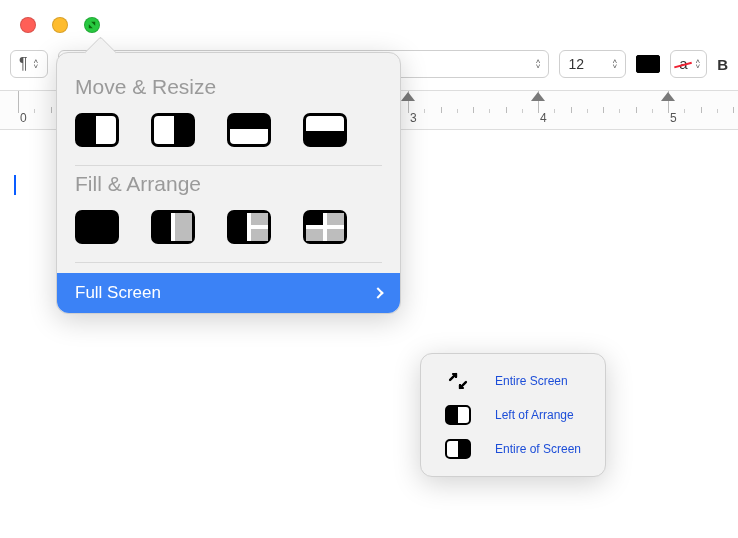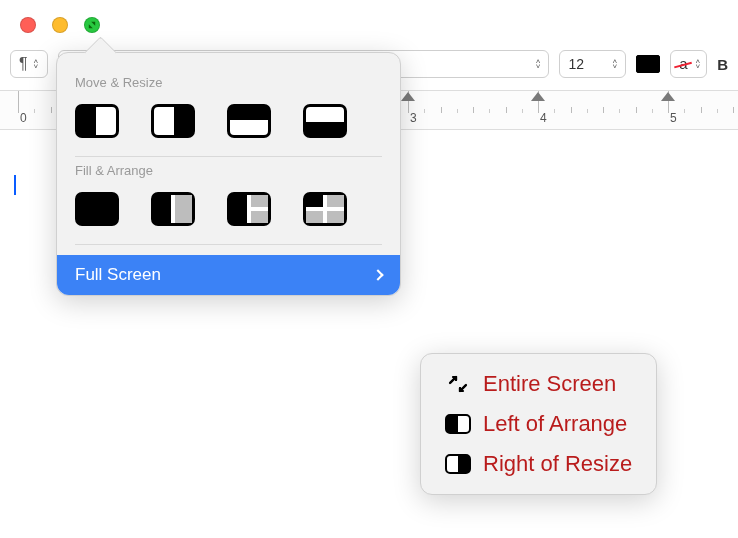--- a/index.html
+++ b/index.html
@@ -26,30 +26,30 @@
 .major .lbl{position:absolute;top:20px;left:2px;font-size:12px;color:#555;}
 .tri{position:absolute;top:1px;width:0;height:0;border-left:7px solid transparent;border-right:7px solid transparent;border-bottom:9px solid #7a7a7a;}
 .tick{position:absolute;top:16px;width:1px;height:6px;background:#bbb;}
 .tick.q{height:4px;top:18px;background:#ccc;}
 .tick.maj{height:22px;top:0;}
 
 .cursor-caret{position:absolute;left:14px;top:175px;width:2px;height:20px;background:#0a5cff;}
 
 .popover{position:absolute;left:56px;top:52px;width:345px;background:#f2f2f2;border:1px solid #d0d0d0;border-radius:12px;box-shadow:0 6px 28px rgba(0,0,0,.18);padding:16px 16px 0 16px;}
 .popover::before{content:"";position:absolute;top:-12px;left:32px;width:22px;height:22px;background:#f2f2f2;border-left:1px solid #d0d0d0;border-top:1px solid #d0d0d0;transform:rotate(45deg);border-radius:3px 0 0 0;}
-.sect-title{font-size:13px;color:#9a9a9a;font-weight:500;margin:6px 0 10px 2px;}
+.sect-title{font-size:21px;color:#9a9a9a;font-weight:500;margin:6px 0 10px 2px;}
 .icon-row{display:flex;gap:32px;padding:4px 2px 18px 2px;}
 .wic{width:44px;height:34px;border:3px solid #000;border-radius:7px;position:relative;background:#fff;cursor:pointer;}
 .wic .fill{position:absolute;background:#000;}
 .divider{border:none;border-top:1px solid #d9d9d9;margin:0 2px;}
 .fs-row{display:flex;align-items:center;justify-content:space-between;background:#3b82f6;color:#fff;margin:10px -16px 0 -16px;padding:10px 18px;border-radius:0 0 12px 12px;cursor:pointer;}
 .fs-row .chev{width:8px;height:8px;border-top:2px solid #fff;border-right:2px solid #fff;transform:rotate(45deg);}
 
 .submenu{position:absolute;left:420px;top:353px;background:#f2f2f2;border:1px solid #d0d0d0;border-radius:12px;box-shadow:0 6px 28px rgba(0,0,0,.18);padding:10px 12px;}
-.sm-item{display:flex;align-items:center;gap:12px;padding:7px 12px;border-radius:6px;cursor:pointer;font-size:22px;color:#b91c1c;}
+.sm-item{display:flex;align-items:center;gap:24px;padding:7px 12px;border-radius:6px;cursor:pointer;font-size:12px;color:#1d4ed8;}
 .sm-icon{width:26px;height:20px;border:2.5px solid #000;border-radius:5px;position:relative;background:#fff;flex-shrink:0;}
 .sm-icon .fill{position:absolute;background:#000;}
 .sm-icon.entire{border:none;background:none;display:flex;align-items:center;justify-content:center;}
 
 .pilcrow{font-size:16px;color:#555;}
 .updown{display:flex;flex-direction:column;line-height:5px;font-size:8px;color:#555;}
 </style>
 </head>
 <body>
 
@@ -231,15 +231,15 @@
   <div class="sm-item">
     <span class="sm-icon">
         <span class="fill" style="left:0;top:0;bottom:0;width:48%"></span>
       </span>
     <span>Left of Arrange</span>
   </div>
   <div class="sm-item">
     <span class="sm-icon">
         <span class="fill" style="right:0;top:0;bottom:0;width:48%"></span>
       </span>
-    <span>Right of Resize</span>
+    <span>Entire of Screen</span>
   </div>
 </div>
 
 </body></html>

